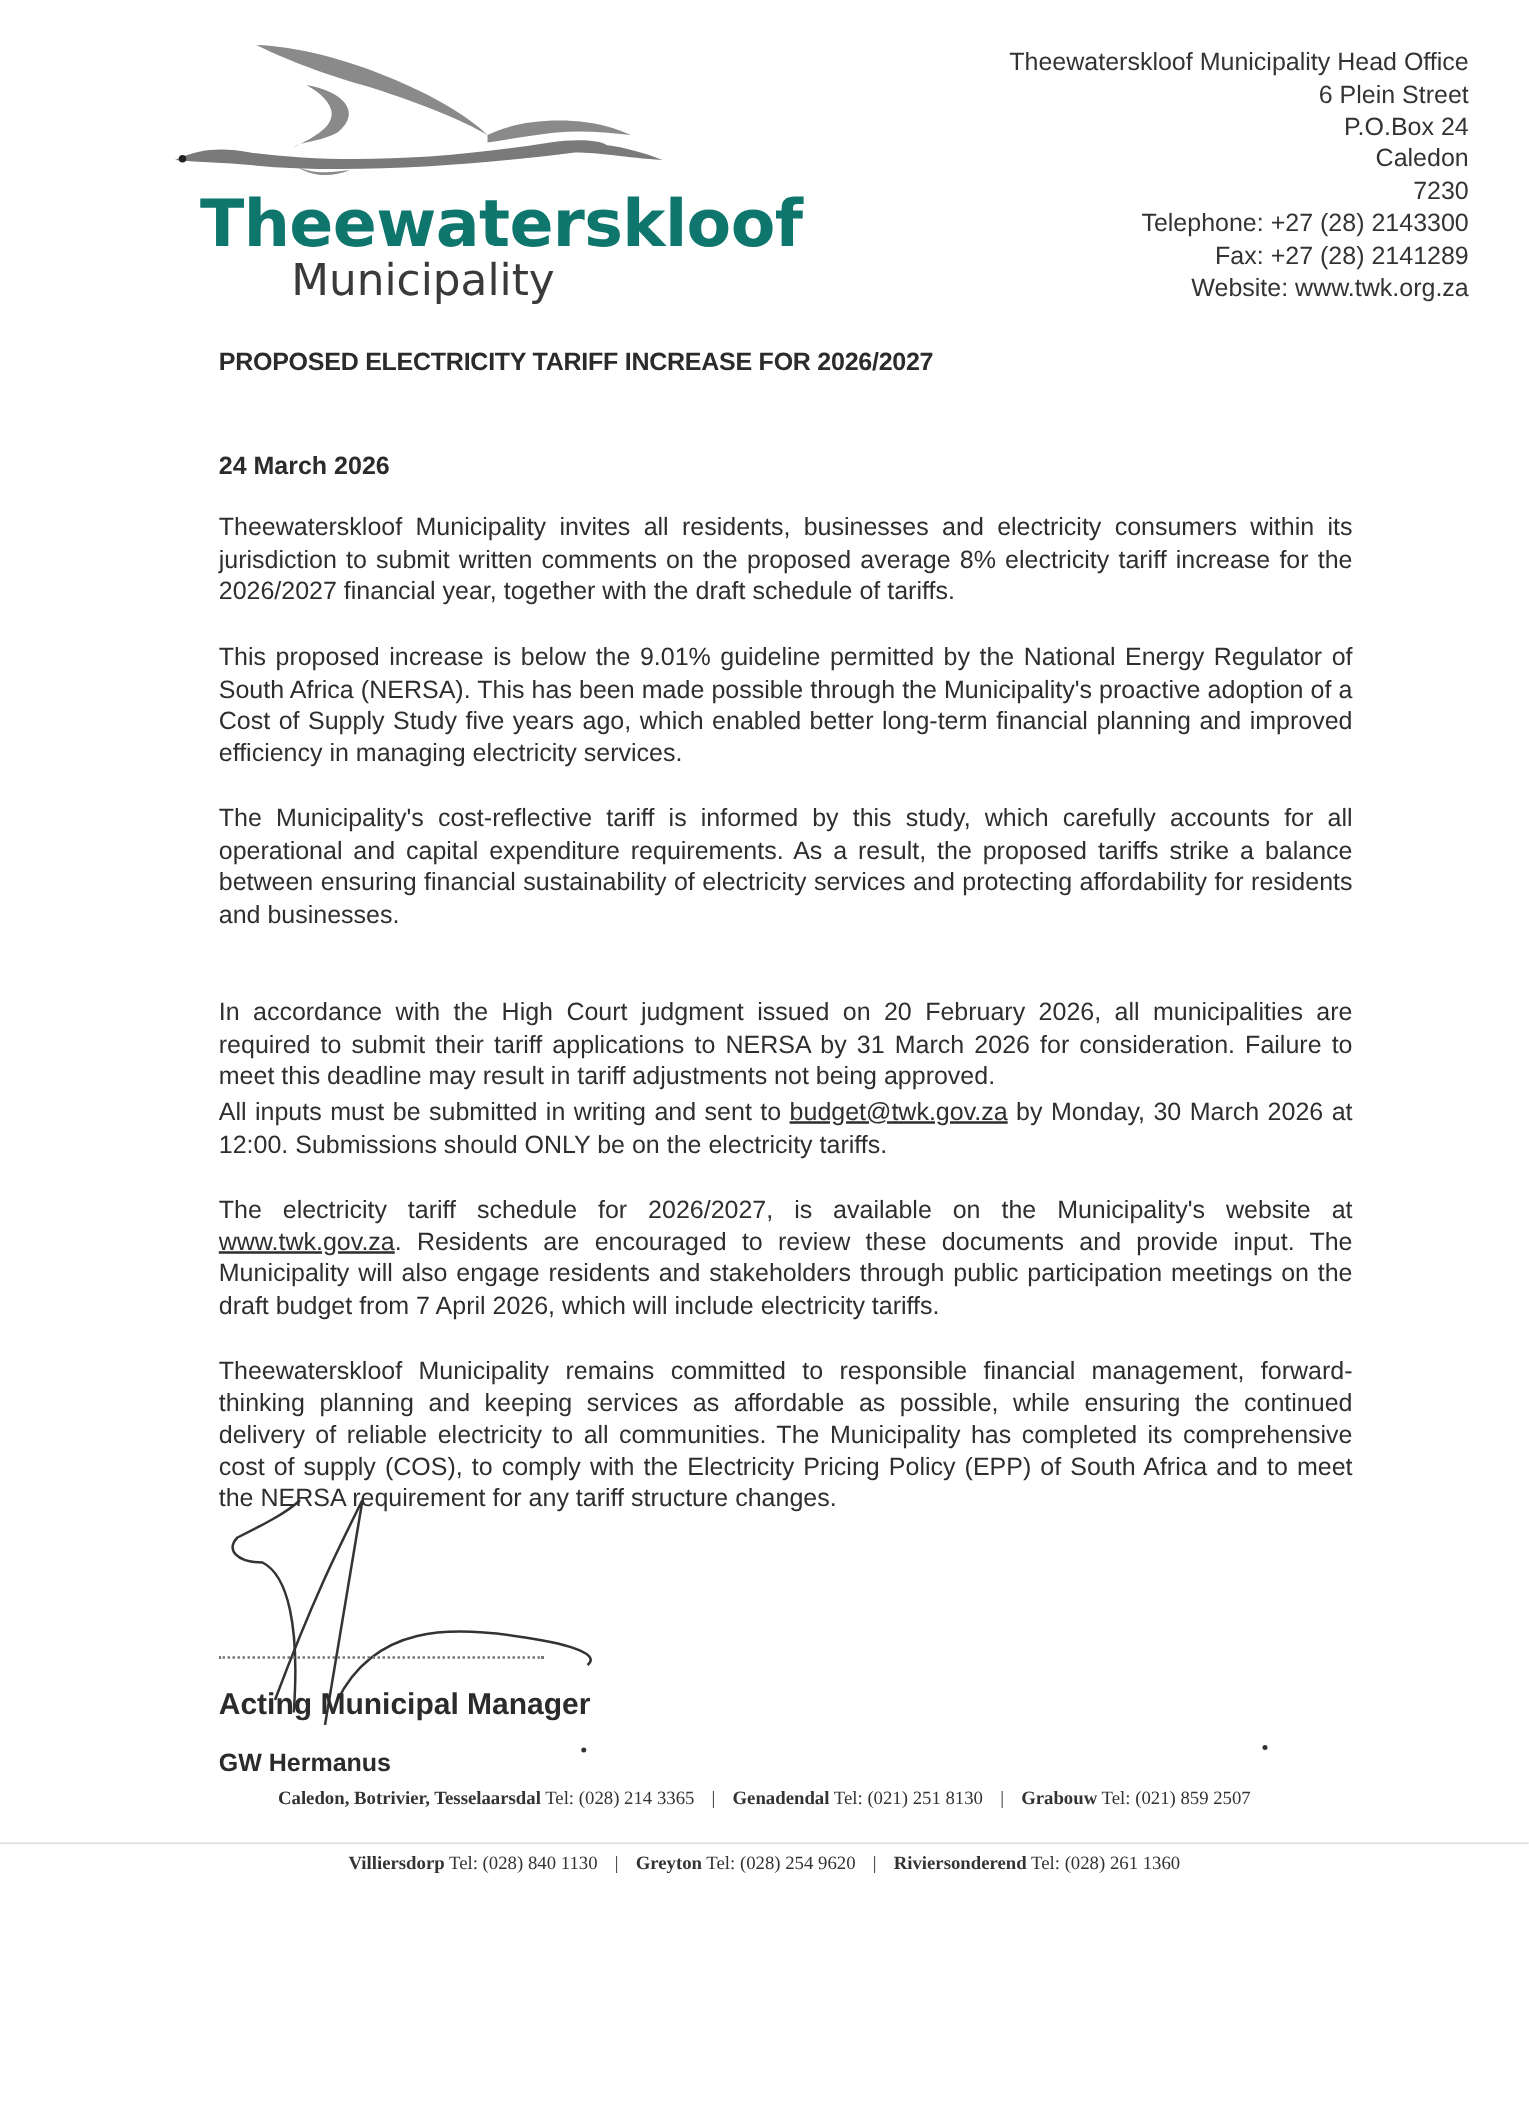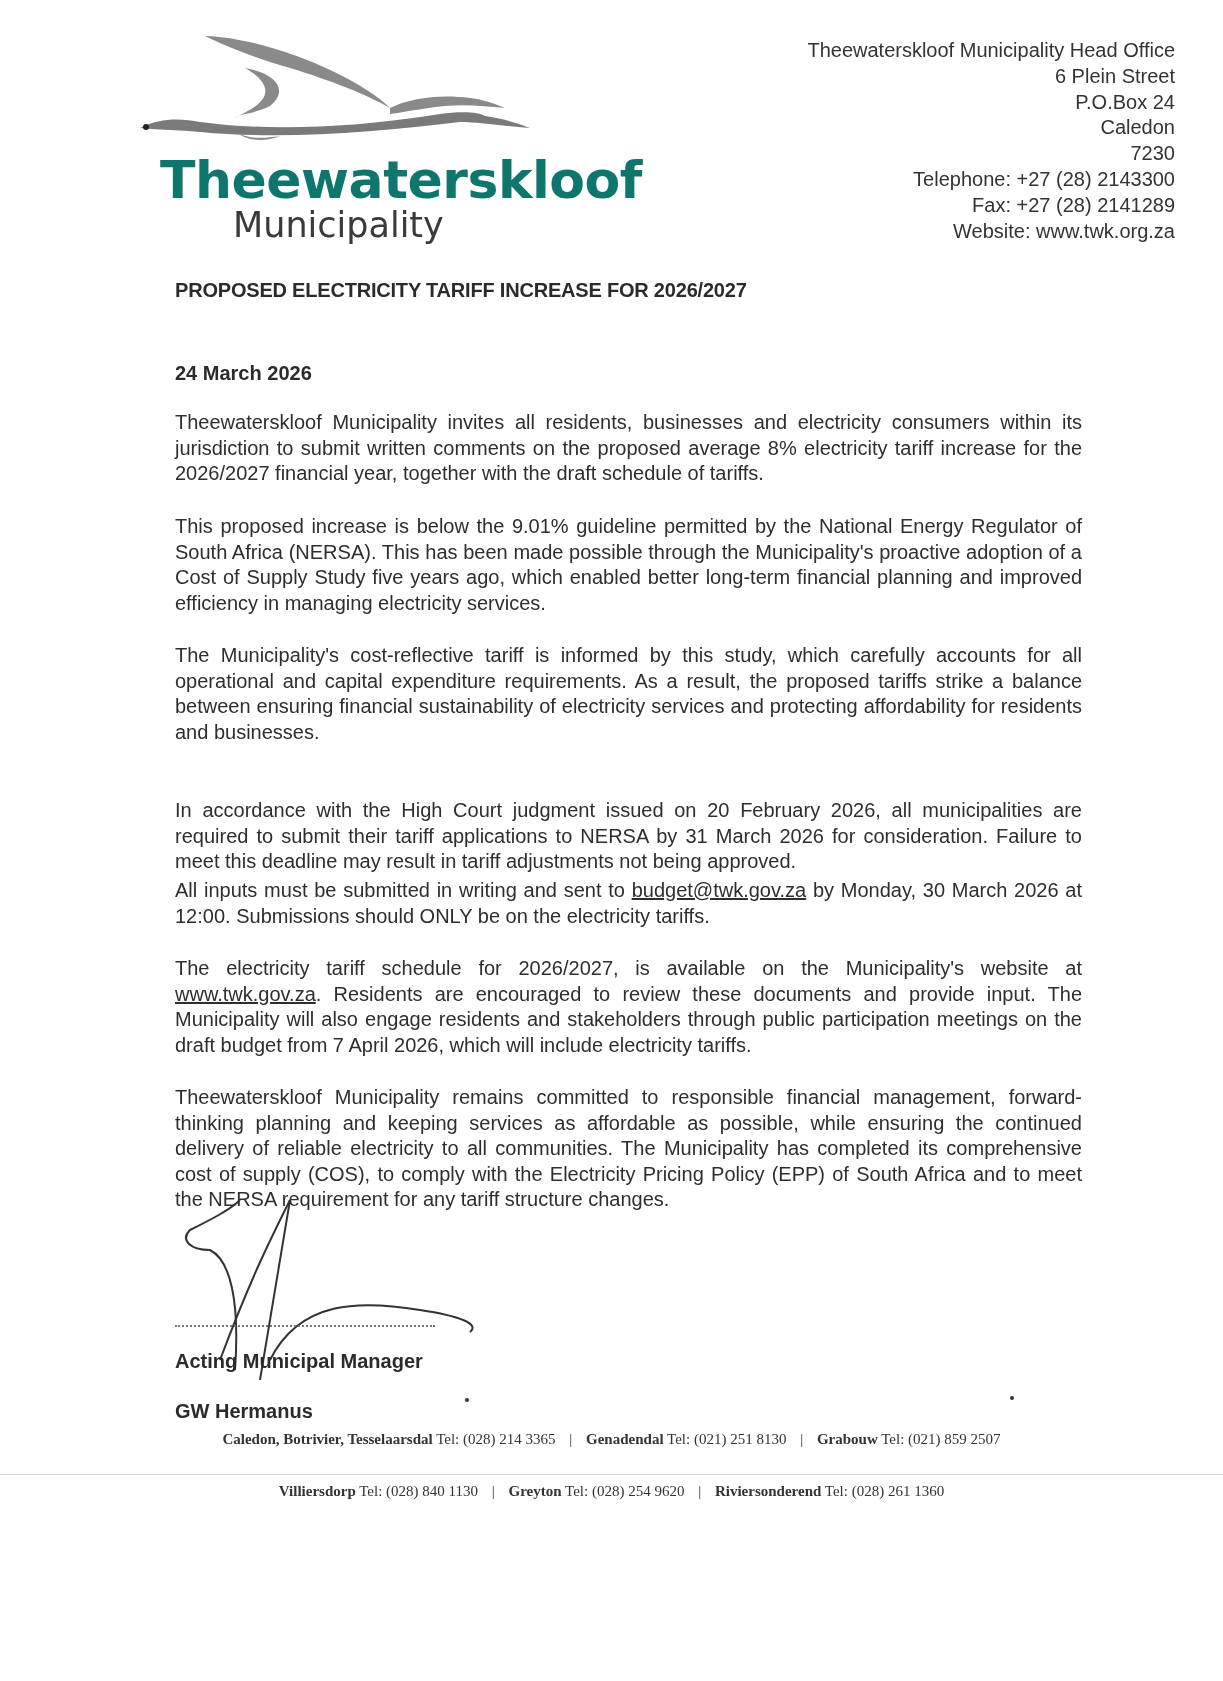--- a/index.html
+++ b/index.html
@@ -17,21 +17,21 @@
   .p1 { top: 410px; }
   .p2 { top: 514px; }
   .p3 { top: 643px; }
   .p4 { top: 798px; }
   .p5 { top: 878px; }
   .p6 { top: 956px; }
   .p7 { top: 1085px; }
   .u { text-decoration: underline; }
   .sig-line { position: absolute; left: 175px; top: 1325px; width: 260px; border-top: 2px dotted #777; }
   .signature { position: absolute; left: 180px; top: 1200px; }
-  .signer-role { position: absolute; left: 175px; top: 1350px; font-weight: bold; font-size: 20px; color: #2b2b2b; }
+  .signer-role { position: absolute; left: 175px; top: 1350px; font-weight: bold; font-size: 24px; color: #2b2b2b; }
   .signer-name { position: absolute; left: 175px; top: 1376px; font-weight: bold; font-size: 20px; color: #2b2b2b; margin-top: 24px; }
   .footer-rule { position: absolute; left: 0; top: 1474px; width: 1223px; border-top: 1px solid #d8d8d8; }
   .footer { position: absolute; left: 0; width: 1223px; text-align: center; font-family: "Liberation Serif", serif; font-size: 15px; color: #333; }
   .f1 { top: 1483px; }
   .f2 { top: 1431px; }
   .footer b { font-weight: bold; }
   .footer .sep { margin: 0 10px; }
   .dot { position: absolute; width: 4px; height: 4px; border-radius: 2px; background: #333; }
 </style>
 </head>

